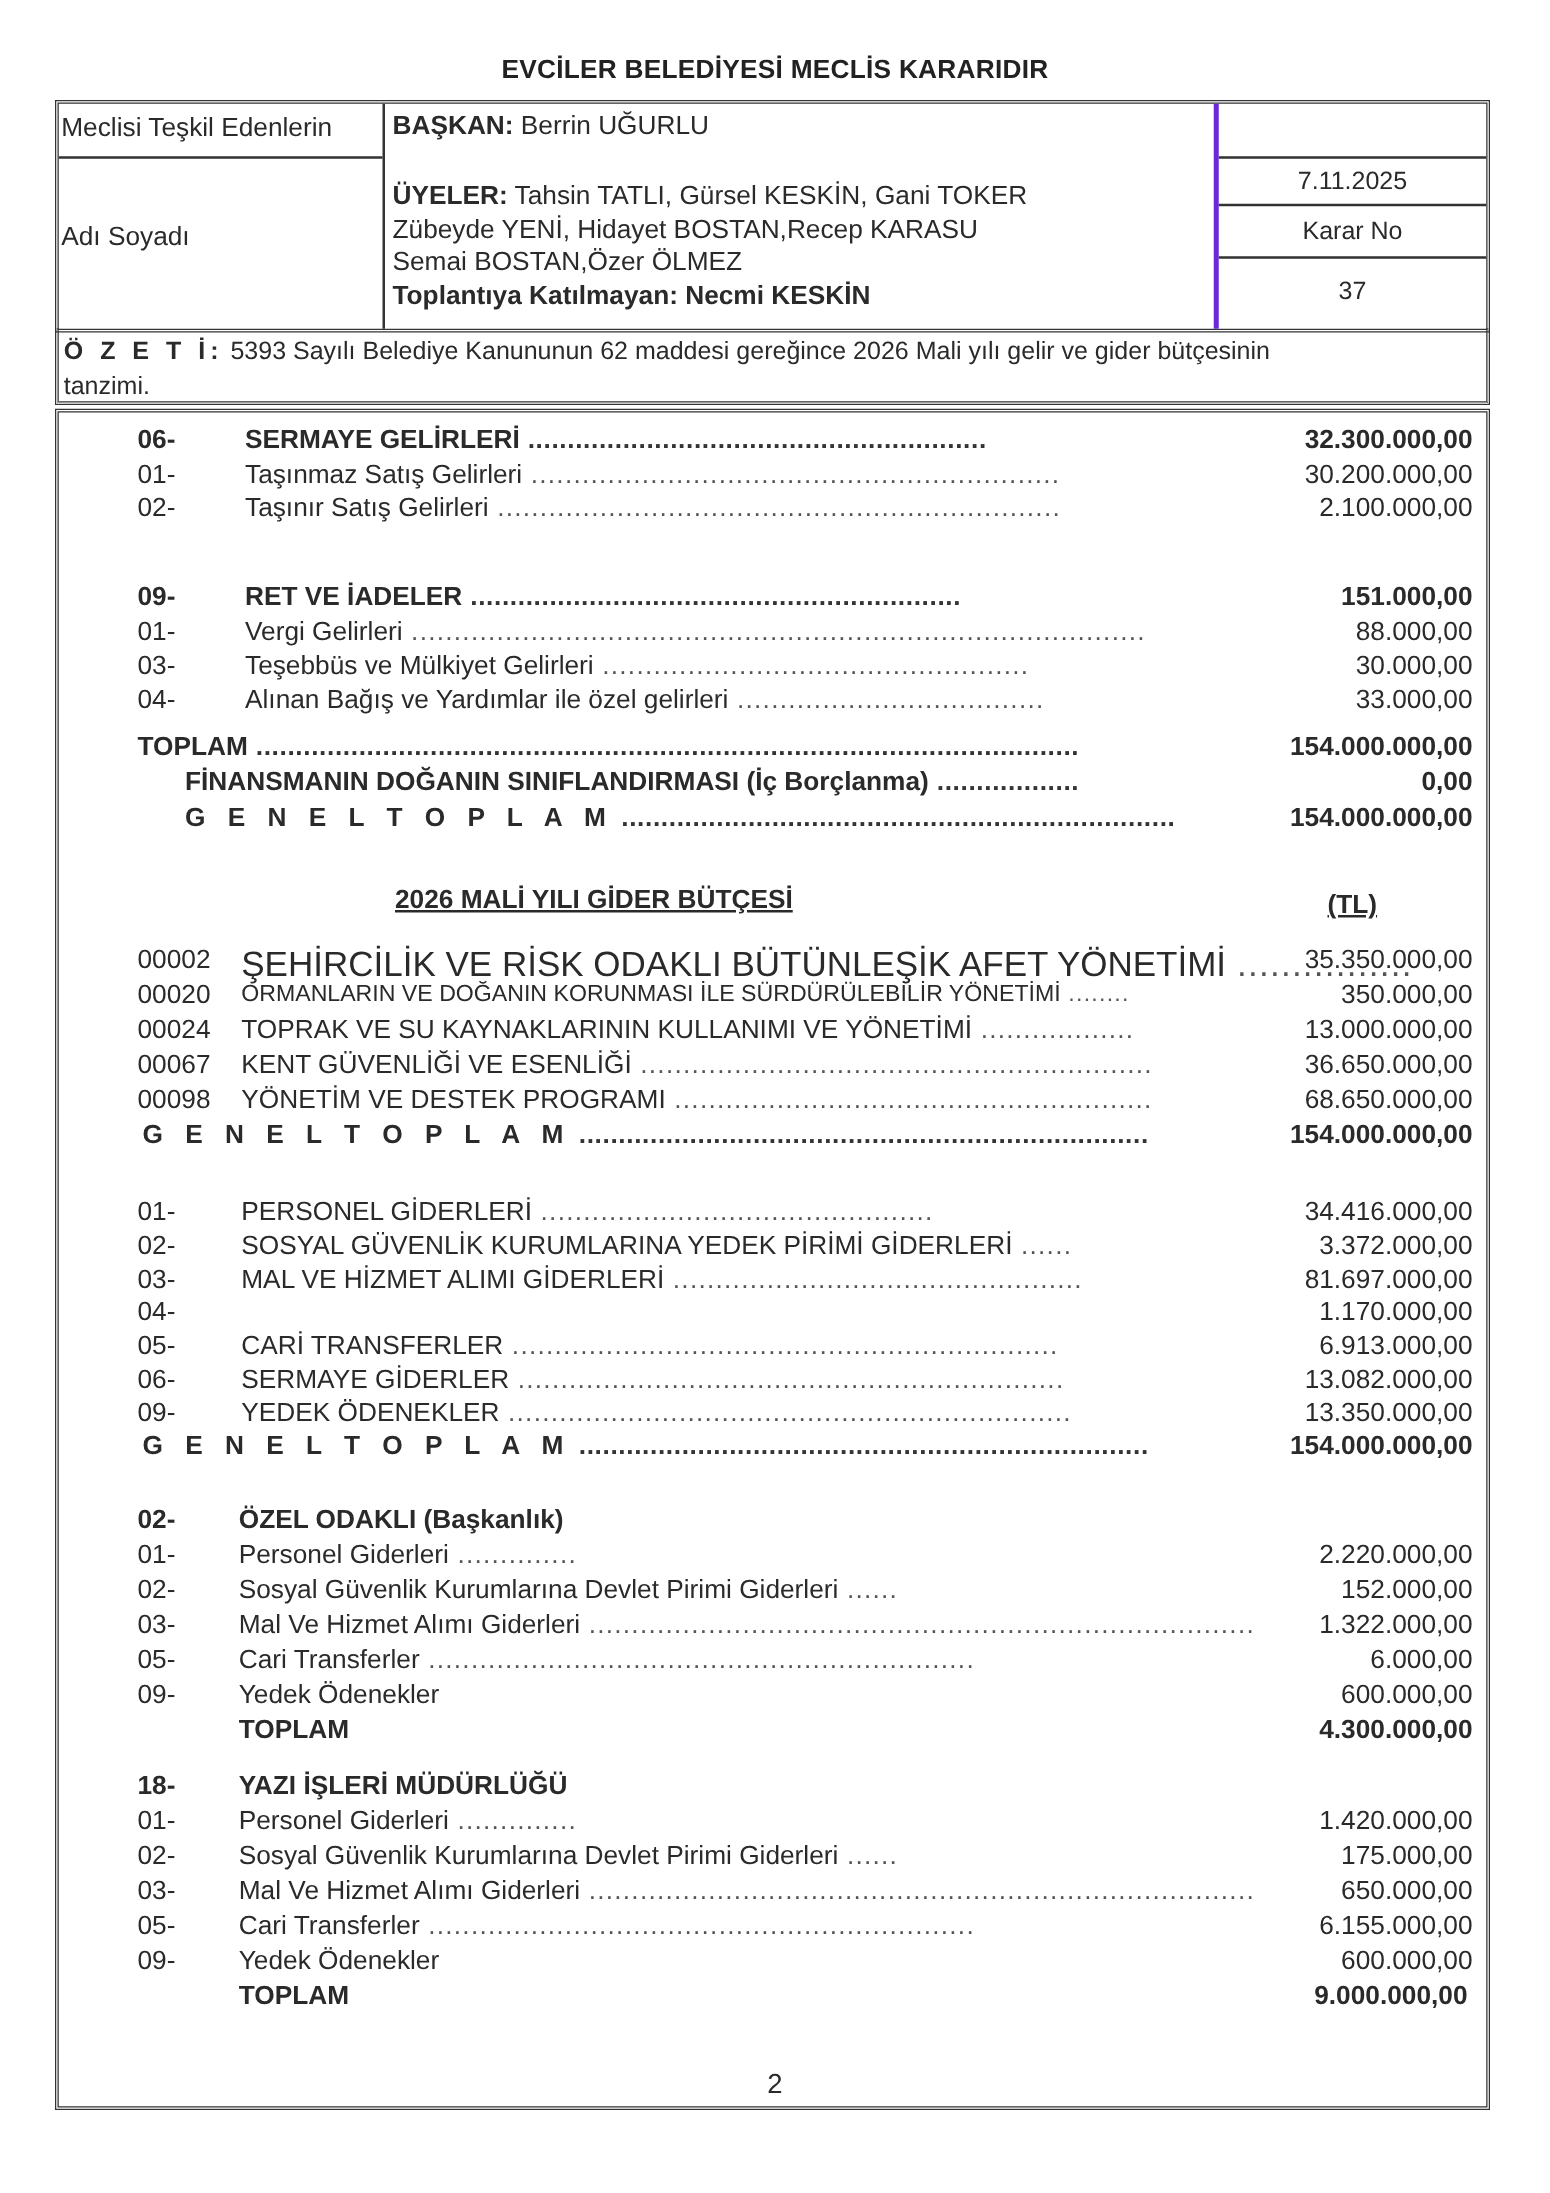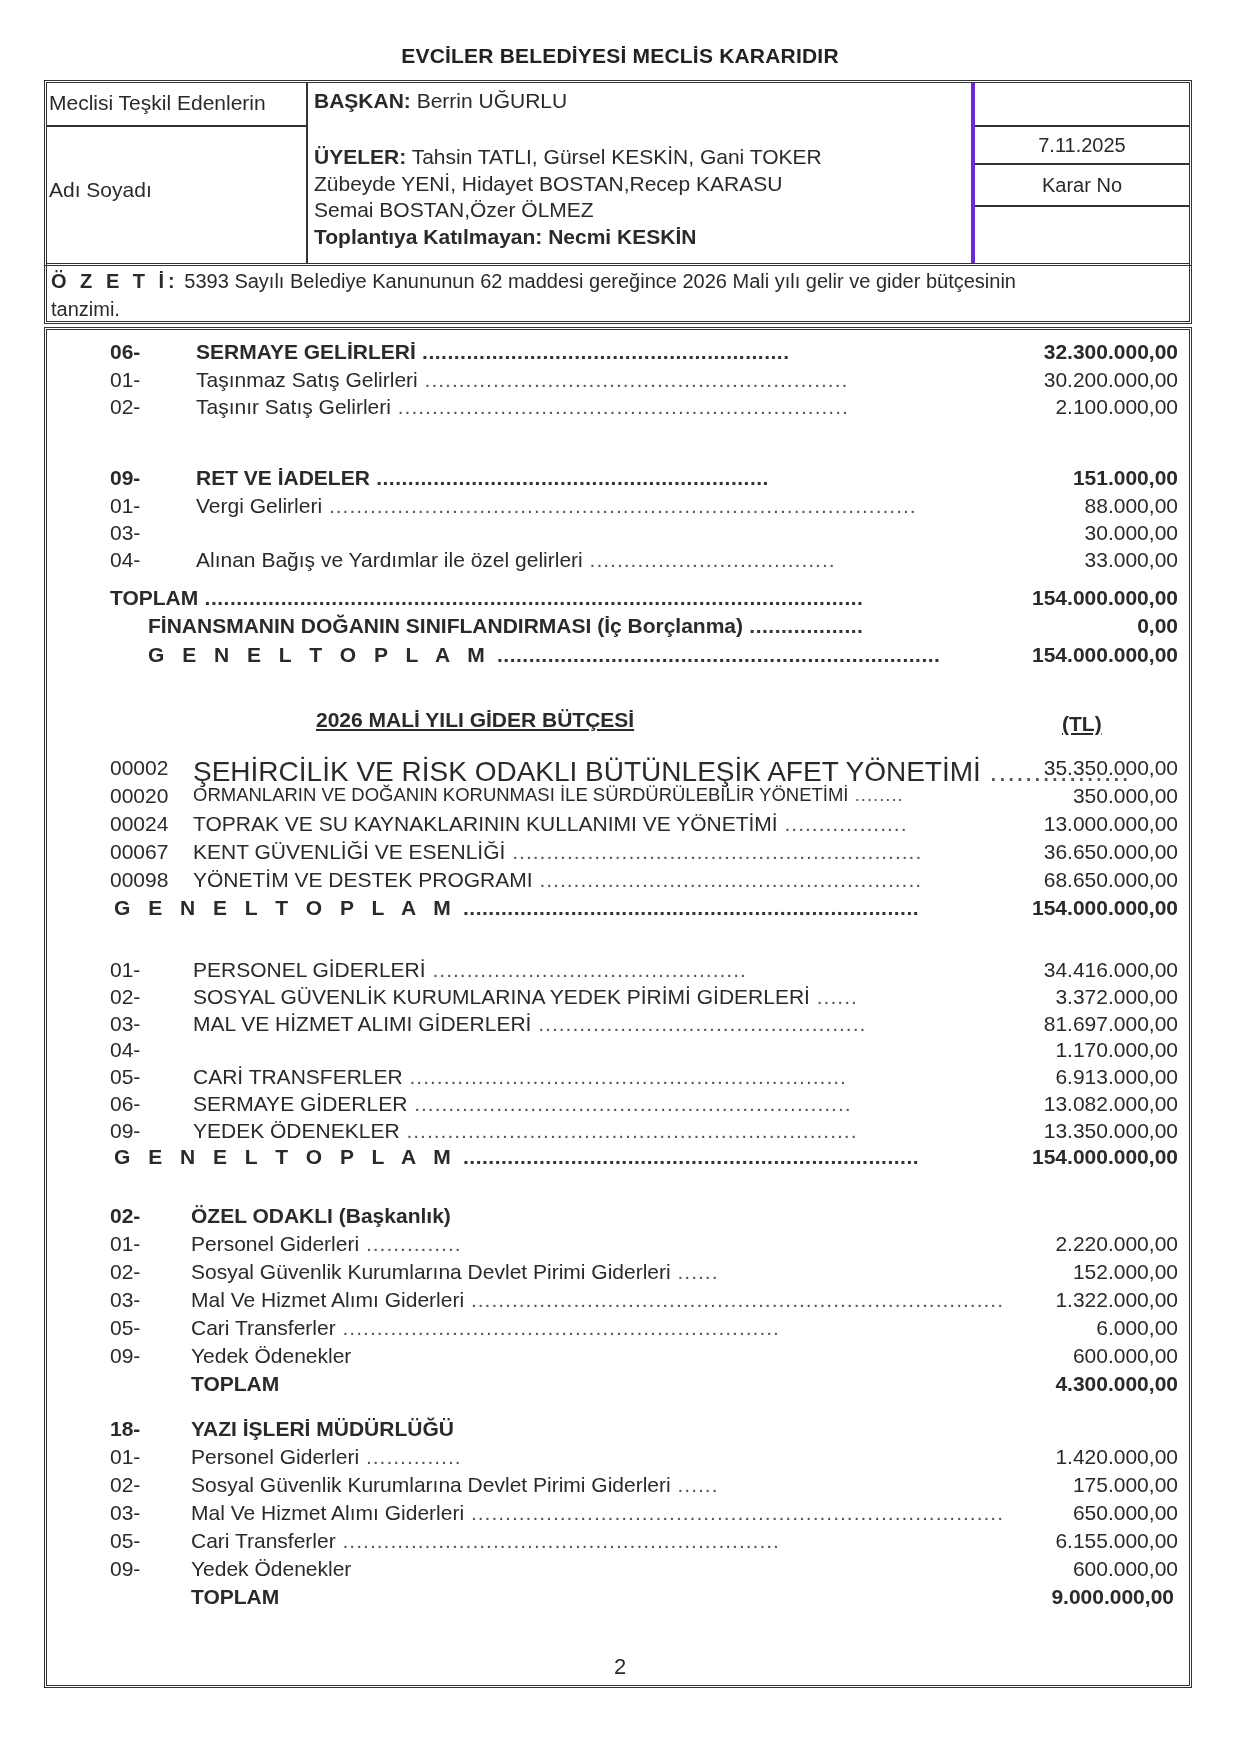--- a/index.html
+++ b/index.html
@@ -70,20 +70,21 @@
     </div>
   </div>
   <div class="abs hdr-left">
     <div class="cell1">Meclisi Teşkil Edenlerin</div>
     <div class="cell2">Adı Soyadı</div>
   </div>
   <div class="abs hdr-right">
     <div class="rc" style="top:0;height:44px;"></div>
     <div class="rc" style="top:44px;height:38px;line-height:36px;">7.11.2025</div>
     <div class="rc" style="top:82px;height:42px;line-height:40px;">Karar No</div>
+    <div class="rc" style="top:124px;height:56px;line-height:52px;border-bottom:none;">37</div>
   </div>
 </div>
 
 <div class="abs ozet">
   <span class="lbl">Ö Z E T İ:</span>
   <span>5393 Sayılı Belediye Kanununun 62 maddesi gereğince 2026 Mali yılı gelir ve gider bütçesinin</span><br>
   <span>tanzimi.</span>
 </div>
 
 <div class="abs main"></div>
@@ -109,20 +110,21 @@
       <span class="lab bold" style="left: 196px;"><span>RET VE İADELER</span><span class="dots" style="font-weight: bold; letter-spacing: 0.5px; color: rgb(51, 51, 51);"> ..............................................................</span></span>
       <span class="val bold" style="right: 2px;">151.000,00</span>
     </div>
     <div class="row abs" style="top: 494px;">
       <span class="code" style="left: 110px;">01-</span>
       <span class="lab" style="left: 196px;"><span>Vergi Gelirleri</span><span class="dots"> ......................................................................................</span></span>
       <span class="val" style="right: 2px;">88.000,00</span>
     </div>
     <div class="row abs" style="top: 521px;">
       <span class="code" style="left: 110px;">03-</span>
+      <span class="lab" style="left: 196px;"><span>Teşebbüs ve Mülkiyet Gelirleri</span><span class="dots"> ..................................................</span></span>
       <span class="val" style="right: 2px;">30.000,00</span>
     </div>
     <div class="row abs" style="top: 548px;">
       <span class="code" style="left: 110px;">04-</span>
       <span class="lab" style="left: 196px;"><span>Alınan Bağış ve Yardımlar ile özel gelirleri</span><span class="dots"> ....................................</span></span>
       <span class="val" style="right: 2px;">33.000,00</span>
     </div>
     <div class="row abs" style="top: 586px;">
       <span class="lab bold" style="left: 110px;"><span>TOPLAM</span><span class="dots" style="font-weight: bold; letter-spacing: 0.5px; color: rgb(51, 51, 51);"> ........................................................................................................</span></span>
       <span class="val bold" style="right: 2px;">154.000.000,00</span>

